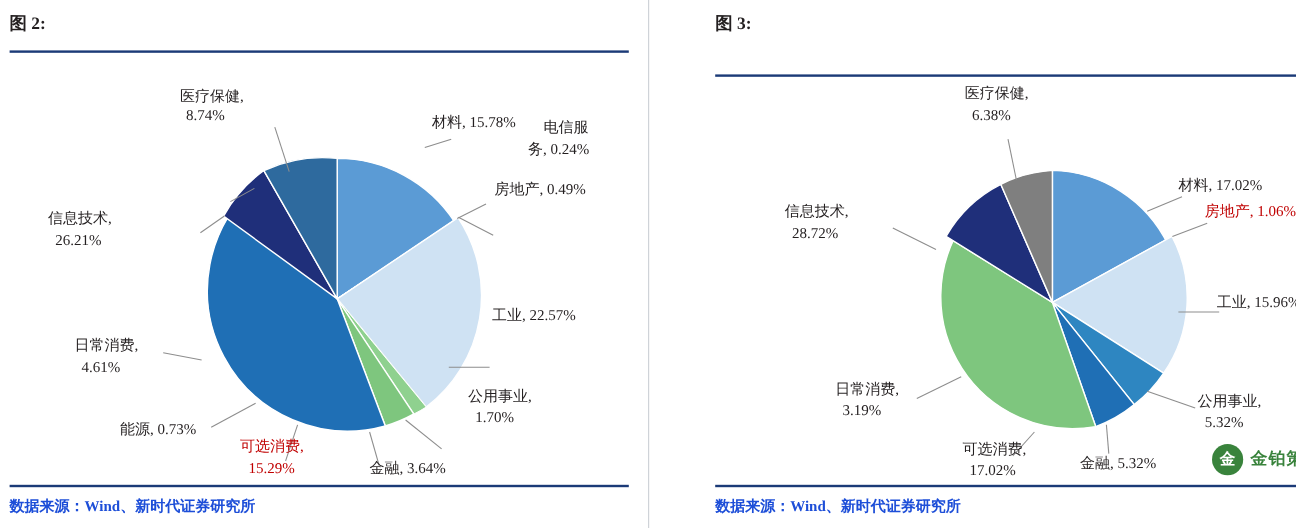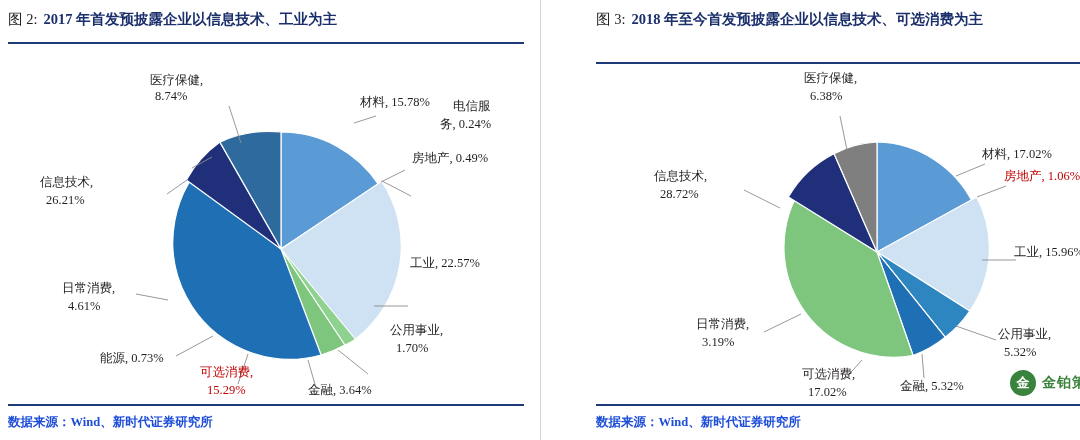--- a/index.html
+++ b/index.html
@@ -7,21 +7,21 @@
     width:1080px;height:440px;background:#ffffff;
     font-family:"Liberation Serif", serif;
     position:relative;overflow:hidden;
   }
   .panel{position:absolute;top:0;height:440px;width:528px;}
   .panel-left{left:0;}
   .panel-right{left:552px;margin-left:36px;}
   .divider{position:absolute;left:540px;top:0;width:1px;height:440px;background:#cfd3d8;}
 
   .title-row{position:absolute;top:10px;left:8px;width:516px;display:flex;align-items:flex-start;}
-  .fig-label{font-weight:normal;font-size:14.5px;color:#231f20;white-space:nowrap;margin-right:6px;}
+  .fig-label{font-weight:bold;font-size:14.5px;color:#231f20;white-space:nowrap;margin-right:6px;}
   .fig-title{font-weight:bold;font-size:14.5px;color:#1b2f6b;line-height:19px;}
 
   .rule-top{position:absolute;left:8px;width:516px;height:2px;background:#1b3a77;}
   .rule-bot{position:absolute;left:8px;width:516px;height:1.5px;background:#1b3a77;}
 
   .source{position:absolute;left:8px;font-weight:bold;font-size:12.5px;color:#1d4ed8;}
 
   .chart-area{position:absolute;left:16px;width:528px;}
 
   svg{display:block;}
@@ -34,21 +34,20 @@
   .wm-circle span{color:#fff;font-size:13px;font-weight:bold;font-family:"Liberation Sans",sans-serif;}
   .wm-text{font-size:14px;color:#2f7d32;font-weight:bold;font-family:Liberation Serif, serif;letter-spacing:1px;}
 </style>
 </head>
 <body>
 
 <div class="panel panel-left">
 
   <div class="title-row">
     <span class="fig-label">图 2:</span>
-    <span class="fig-title">2017 年首发预披露企业以信息技术、工业为主</span>
   </div>
 
   <div class="rule-top" style="top:42px;"></div>
   <div class="rule-bot" style="top:404px;"></div>
   <div class="source" style="top:414px;">数据来源：Wind、新时代证券研究所</div>
 
   <div class="chart-area" style="top:44px;height:356px;">
     <svg width="528" height="356" viewBox="0 0 528 356">
 
       <g>
@@ -121,21 +120,20 @@
     </svg>
   </div>
 </div>
 
 <div class="divider"></div>
 
 <div class="panel panel-right">
 
   <div class="title-row">
     <span class="fig-label">图 3:</span>
-    <span class="fig-title">2018 年至今首发预披露企业以信息技术、可选消费为主</span>
   </div>
 
   <div class="rule-top" style="top:62px;"></div>
   <div class="rule-bot" style="top:404px;"></div>
   <div class="source" style="top:414px;">数据来源：Wind、新时代证券研究所</div>
 
   <div class="chart-area" style="top:60px;height:340px;">
     <svg width="528" height="340" viewBox="0 0 528 340">
 
       <g>

